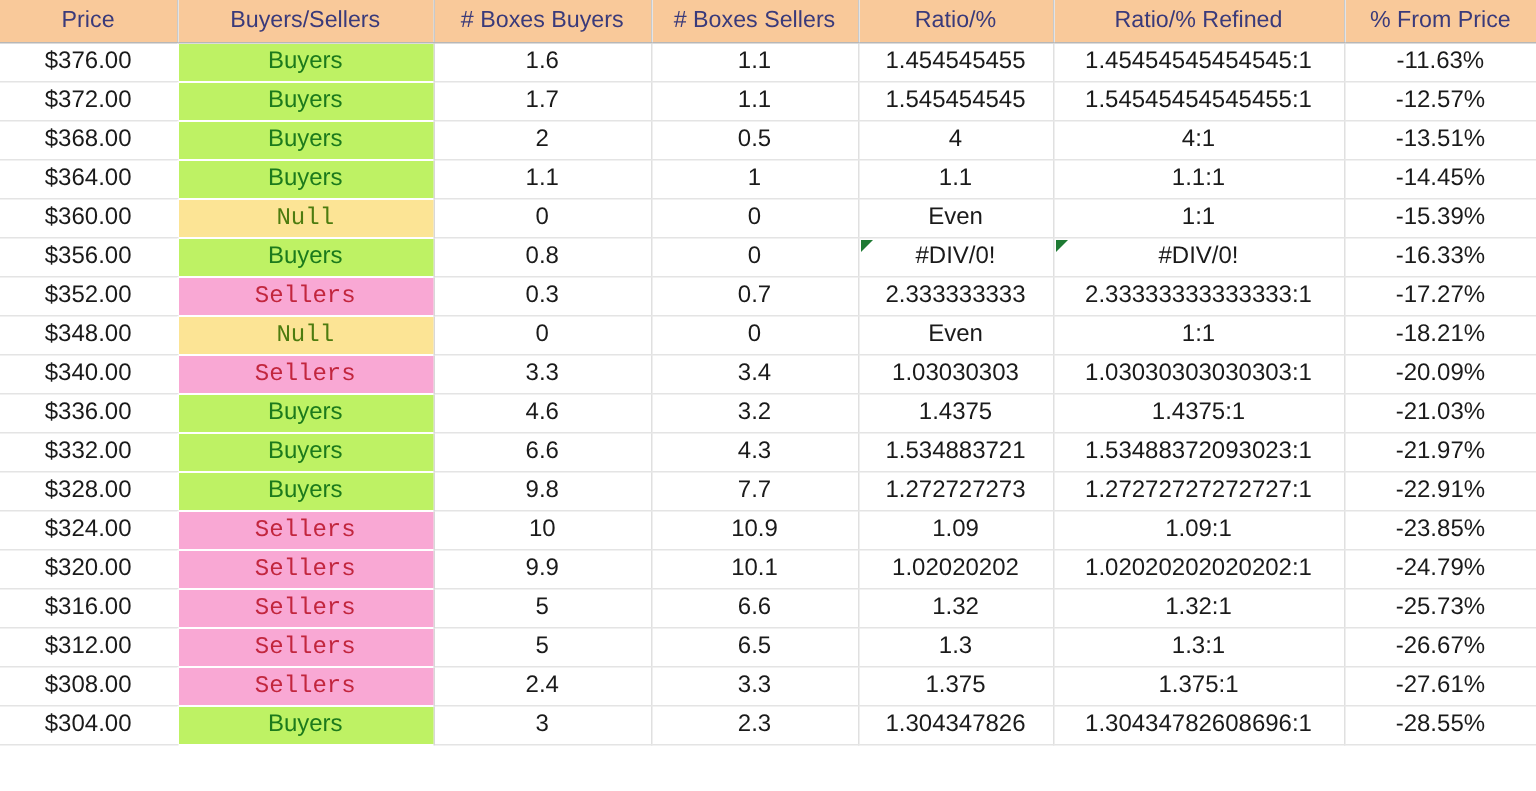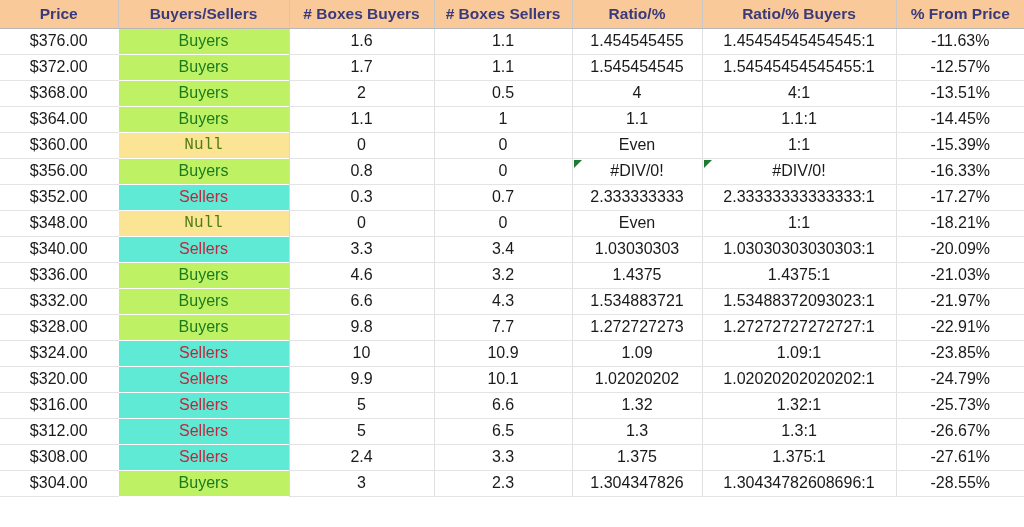--- a/index.html
+++ b/index.html
@@ -28,21 +28,21 @@
   table.grid col.c-bb          { width: 145px; }
   table.grid col.c-bsel        { width: 138px; }
   table.grid col.c-ratio       { width: 130px; }
   table.grid col.c-ratioref    { width: 194px; }
   table.grid col.c-pct         { width: 128px; }
 
   thead th {
     height: 28px;
     background: #f9c99a;
     color: #3a3a7a;
-    font-weight: bold;
+    font-weight: normal;
     font-size: 15.5px;
     text-align: center;
     vertical-align: middle;
     padding: 0 4px;
     border-right: 1px solid #c9c9c9;
     border-bottom: 1px solid #b7b7b7;
     white-space: nowrap;
     overflow: hidden;
   }
   thead th:last-child { border-right: none; text-align: center; }
@@ -59,21 +59,21 @@
     white-space: nowrap;
     overflow: hidden;
     background: #ffffff;
     position: relative;
   }
   tbody td:last-child { border-right: none; }
   tbody td.col-price { border-right: 1px solid #ffffff; text-align: center; }
 
   
   td.fill-buyers  { background: #bef264; color: #1c7a1c; }
-  td.fill-sellers { background: #5eead4; color: #c2263e; }
+  td.fill-sellers { background: #f9a8d4; color: #c2263e; font-family: Liberation Mono, monospace; }
   td.fill-null    { background: #fce495; color: #4d7c0f; font-family: Liberation Mono, monospace; }
   td.fill-buyers, td.fill-sellers, td.fill-null {
     border-right: 1px solid #d8d8d8;
     border-bottom-color: transparent;
   }
 
   
   td.err-mark::before {
     content: "";
     position: absolute;
@@ -98,21 +98,21 @@
       <col class="c-ratioref">
       <col class="c-pct">
     </colgroup>
     <thead>
       <tr>
         <th>Price</th>
         <th>Buyers/Sellers</th>
         <th># Boxes Buyers</th>
         <th># Boxes Sellers</th>
         <th>Ratio/%</th>
-        <th>Ratio/% Buyers</th>
+        <th>Ratio/% Refined</th>
         <th>% From Price</th>
       </tr>
     </thead>
     <tbody id="tbody">
         <tr>
           <td class="col-price">$376.00</td>
           <td class="fill-buyers">Buyers</td>
           <td>1.6</td>
           <td>1.1</td>
           <td>1.454545455</td>

